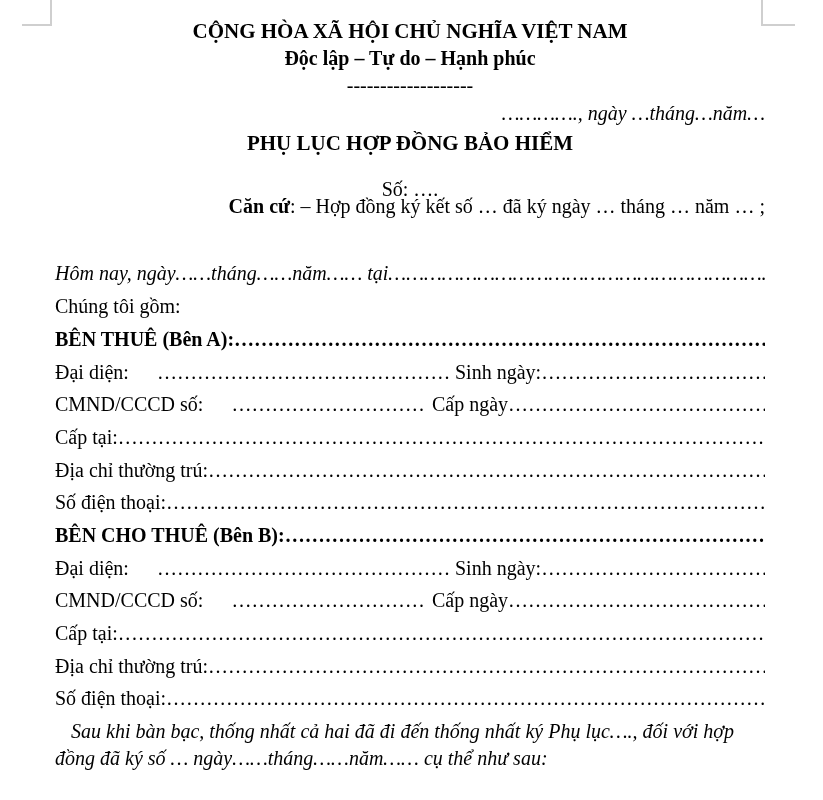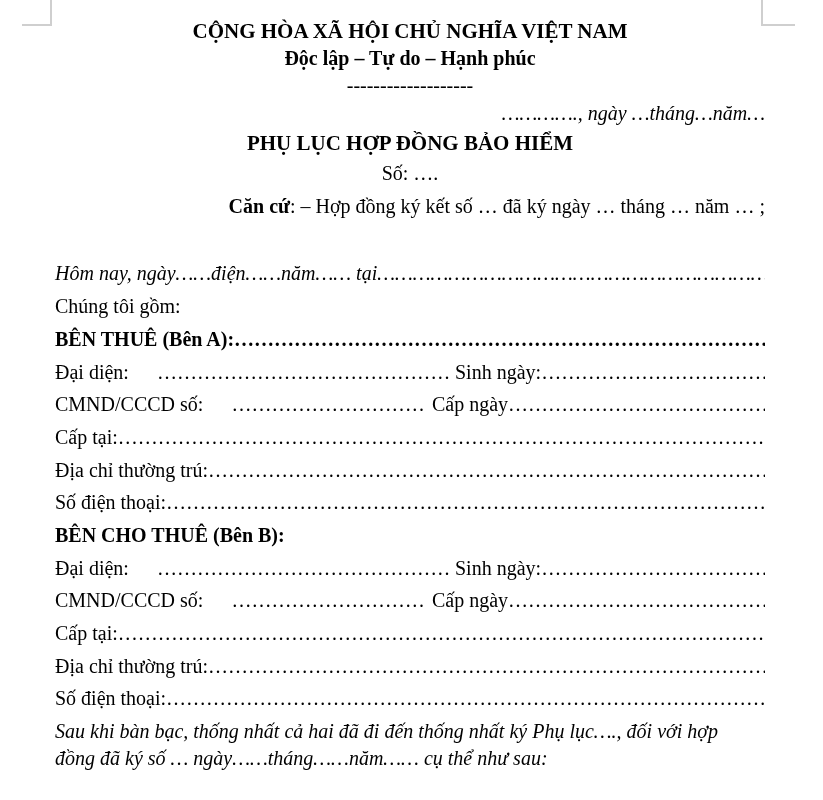--- a/index.html
+++ b/index.html
@@ -26,25 +26,25 @@
   .right{text-align:right;}
   .bold{font-weight:bold;}
   .it{font-style:italic;}
   .h1{font-size:21px;}
   .lbl{flex:0 0 auto;white-space:pre;}
   .fill{flex:1 1 0;min-width:0;overflow:hidden;white-space:pre;}
   .grp{display:flex;flex:0 0 auto;overflow:hidden;white-space:pre;gap:28px;}
   .grp-rep{width:395px;}
   .grp-id{width:372px;text-align:right;}
   .p1{top:18px;}  .p2{top:45px;}  .p3{top:72px;}  .p4{top:100px;}
-  .p5{top:130px;} .p6{top:160px;} .p7{top:193px;text-align:right;} .p8{top:228px;}
+  .p5{top:130px;} .p6{top:176px;} .p7{top:193px;text-align:right;} .p8{top:228px;}
   .p9{top:260px;} .p10{top:293px;}.p11{top:326px;}.p12{top:359px;}
   .p13{top:391px;}.p14{top:424px;}.p15{top:457px;}.p16{top:489px;}
-  .p17{top:522px;flex-direction:column;}.p18{top:555px;}.p19{top:587px;}.p20{top:620px;}
-  .p21{top:653px;}.p22{top:685px;}.p23{top:718px;}.p24{top:745px;}
+  .p17{top:522px;}.p18{top:555px;}.p19{top:587px;}.p20{top:620px;}
+  .p21{top:653px;}.p22{top:685px;}.p23{top:718px;margin-left:16px;}.p24{top:745px;}
   .p25{top:776px;}
 </style>
 </head>
 <body>
 
 <div class="page">
 
   <div class="corner corner-left"></div>
   <div class="corner corner-right"></div>
 
@@ -54,21 +54,21 @@
 
   <div class="line blk center bold h1 p5">PHỤ LỤC HỢP ĐỒNG BẢO HIỂM</div>
 
   <div class="line blk right it p4">…………., ngày …tháng…năm…</div>
   <div class="line blk center p6">Số: ….</div>
 
   <div class="line blk p7"><span class="bold">Căn cứ</span><span>: – Hợp đồng ký kết số … đã ký ngày … tháng … năm … ;</span></div>
 
 
   <div class="line it p9">
-    <span class="lbl">Hôm nay, ngày……điện……năm…… tại</span>
+    <span class="lbl">Hôm nay, ngày……tháng……năm…… tại</span>
     <span class="fill">…………………………………………………………………………………………………………………………………………………………………………………………………………………………</span>
   </div>
 
   <div class="line blk p10">Chúng tôi gồm:</div>
 
   <div class="line bold p11">
     <span class="lbl">BÊN THUÊ (Bên A):</span>
     <span class="fill">…………………………………………………………………………………………………………………………………………………………………………………………………………………………</span>
   </div>
 

